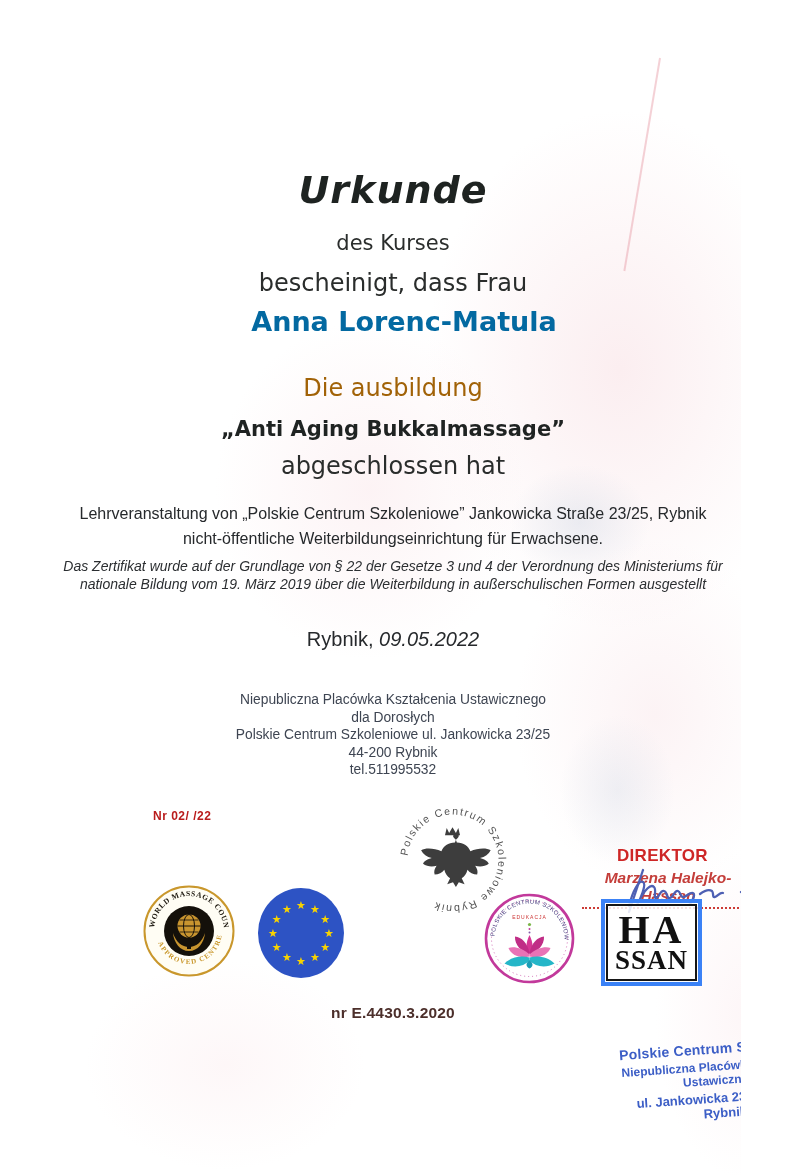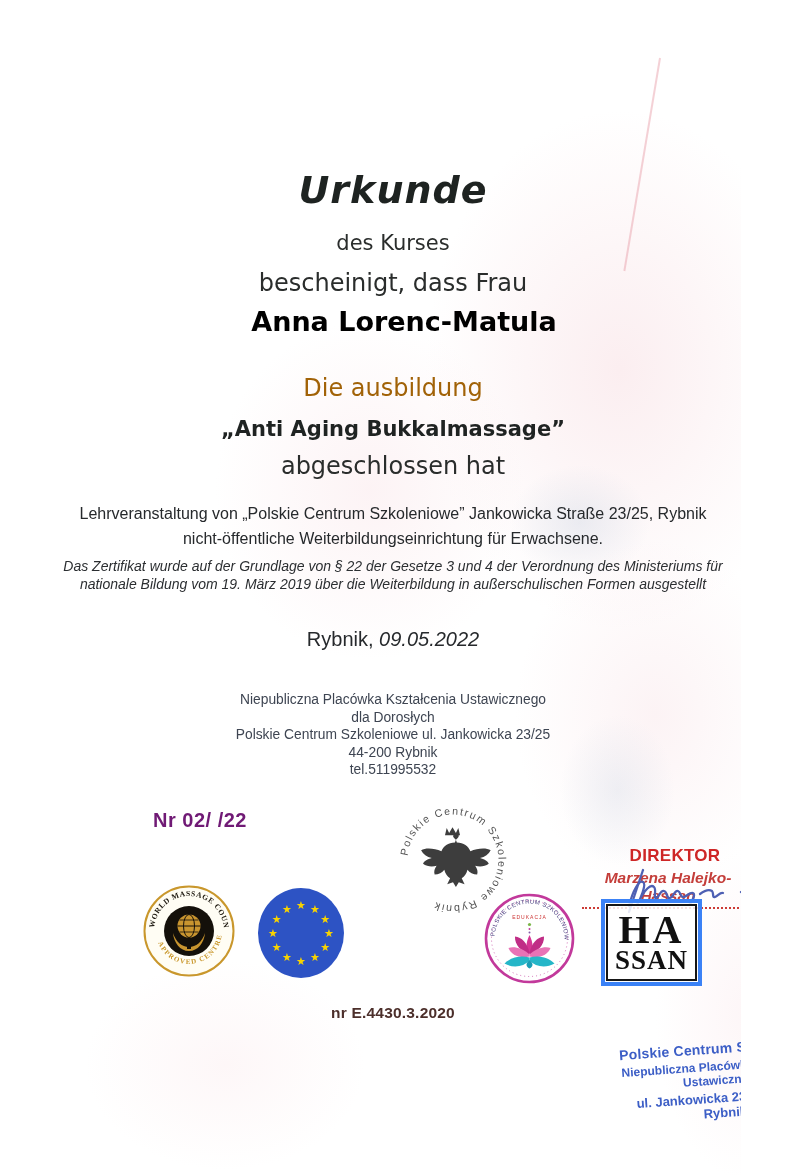--- a/index.html
+++ b/index.html
@@ -19,35 +19,35 @@
   .wm4{left:40px;top:960px;width:280px;height:210px;background:radial-gradient(closest-side,rgba(248,218,222,.22),rgba(248,218,222,0));}
   .wm5{left:610px;top:850px;width:180px;height:330px;background:radial-gradient(closest-side,rgba(247,214,220,.22),rgba(247,214,220,0));}
   .wmg1{left:465px;top:465px;width:140px;height:115px;background:radial-gradient(closest-side,rgba(203,212,226,.38),rgba(203,212,226,0));}
   .wmg2{left:515px;top:715px;width:115px;height:150px;background:radial-gradient(closest-side,rgba(206,215,228,.32),rgba(206,215,228,0));}
   .streak{left:614px;top:58px;width:2px;height:216px;background:rgba(230,152,165,.45);transform:rotate(9.5deg);transform-origin:top center;}
 
   .title{top:168px;font-family:"DejaVu Sans","Liberation Sans",sans-serif;
     font-size:38px;font-weight:bold;font-style:italic;letter-spacing:1px;color:#1e2321;}
   .line-kurses{top:231px;font-family:"DejaVu Sans",sans-serif;font-size:21px;color:#2a2d2c;}
   .line-attest{top:269px;font-family:"DejaVu Sans",sans-serif;font-size:24px;color:#2a2d2c;}
-  .line-recipient{top:306px;font-family:"DejaVu Sans",sans-serif;font-size:27px;font-weight:bold;color:#000000;padding-left:22px;}
+  .line-recipient{top:306px;font-family:"DejaVu Sans",sans-serif;font-size:27px;font-weight:bold;color:#0369a1;padding-left:22px;}
   .line-training{top:374px;font-family:"DejaVu Sans",sans-serif;font-size:24px;color:#a16207;}
   .line-course{top:417px;font-family:"DejaVu Sans",sans-serif;font-size:21px;font-weight:bold;color:#1f2322;}
   .line-done{top:452px;font-family:"DejaVu Sans",sans-serif;font-size:24px;color:#2a2d2c;}
   .provider{top:501px;font-size:16px;line-height:25px;color:#26292c;}
   .legal{top:557px;font-size:14px;font-style:italic;line-height:18px;color:#2b2e31;}
   .placedate{top:628px;font-size:20px;color:#26292c;}
   .placedate .it{font-style:italic;}
   .address{top:691px;font-size:13.8px;line-height:17.6px;color:#3e4552;}
-  .nr-label{left:108px;top:809px;font-size:20px;font-weight:bold;letter-spacing:.5px;color:#701a75;}
+  .nr-label{left:108px;top:809px;font-size:12px;font-weight:bold;letter-spacing:.5px;color:#b91c1c;}
   .registry{top:1004px;font-size:15.5px;font-weight:bold;color:#4c2f2b;letter-spacing:.2px;}
 
   .eagle-stamp{left:350px;top:802px;width:116px;height:116px;}
 
-  .director-title{left:572px;top:846px;width:116px;text-align:center;
+  .director-title{left:572px;top:846px;width:116px;text-align:left;
     font-size:17px;font-weight:bold;color:#ce2626;letter-spacing:.3px;}
   .director-name{left:537px;top:869px;width:172px;text-align:center;
     font-size:15.5px;font-style:italic;font-weight:bold;color:#c43e3a;
     border-bottom:2px dotted #cc3b36;padding-bottom:2px;}
   .signature{left:572px;top:856px;width:206px;height:60px;}
 
   .logo-wmc{left:98px;top:885px;width:92px;height:92px;}
   .logo-eu{left:212px;top:887px;width:88px;height:92px;}
   .logo-lotus{left:437px;top:891px;width:95px;height:95px;}
 

